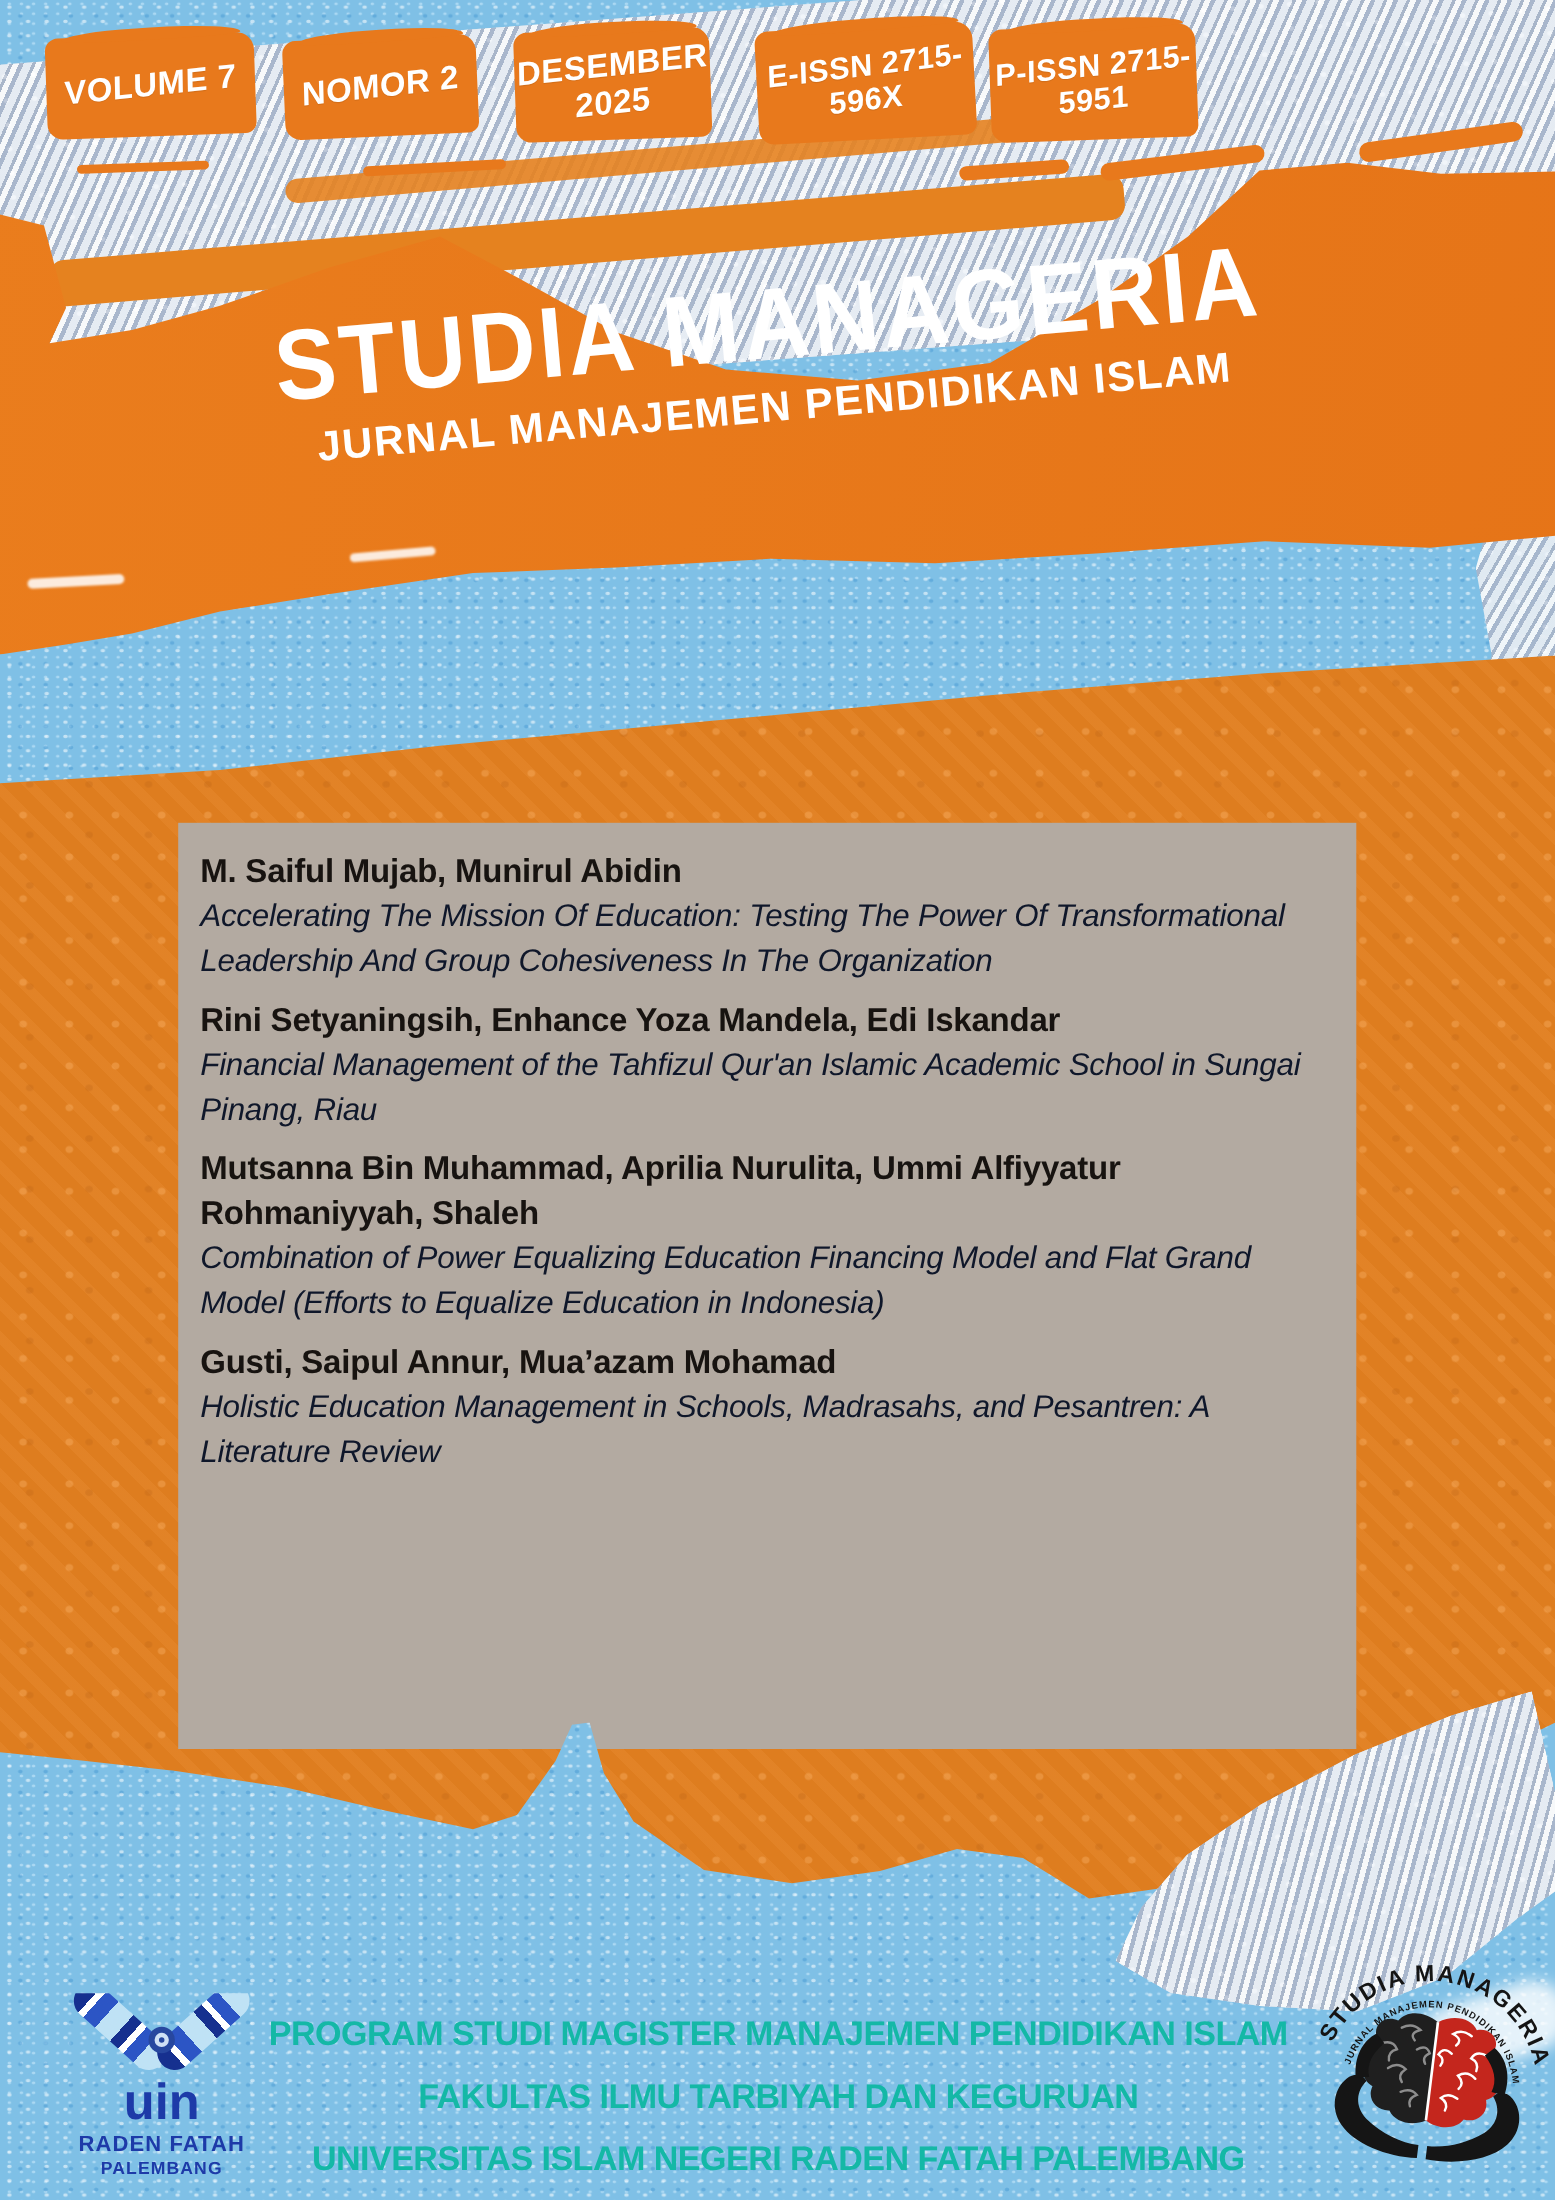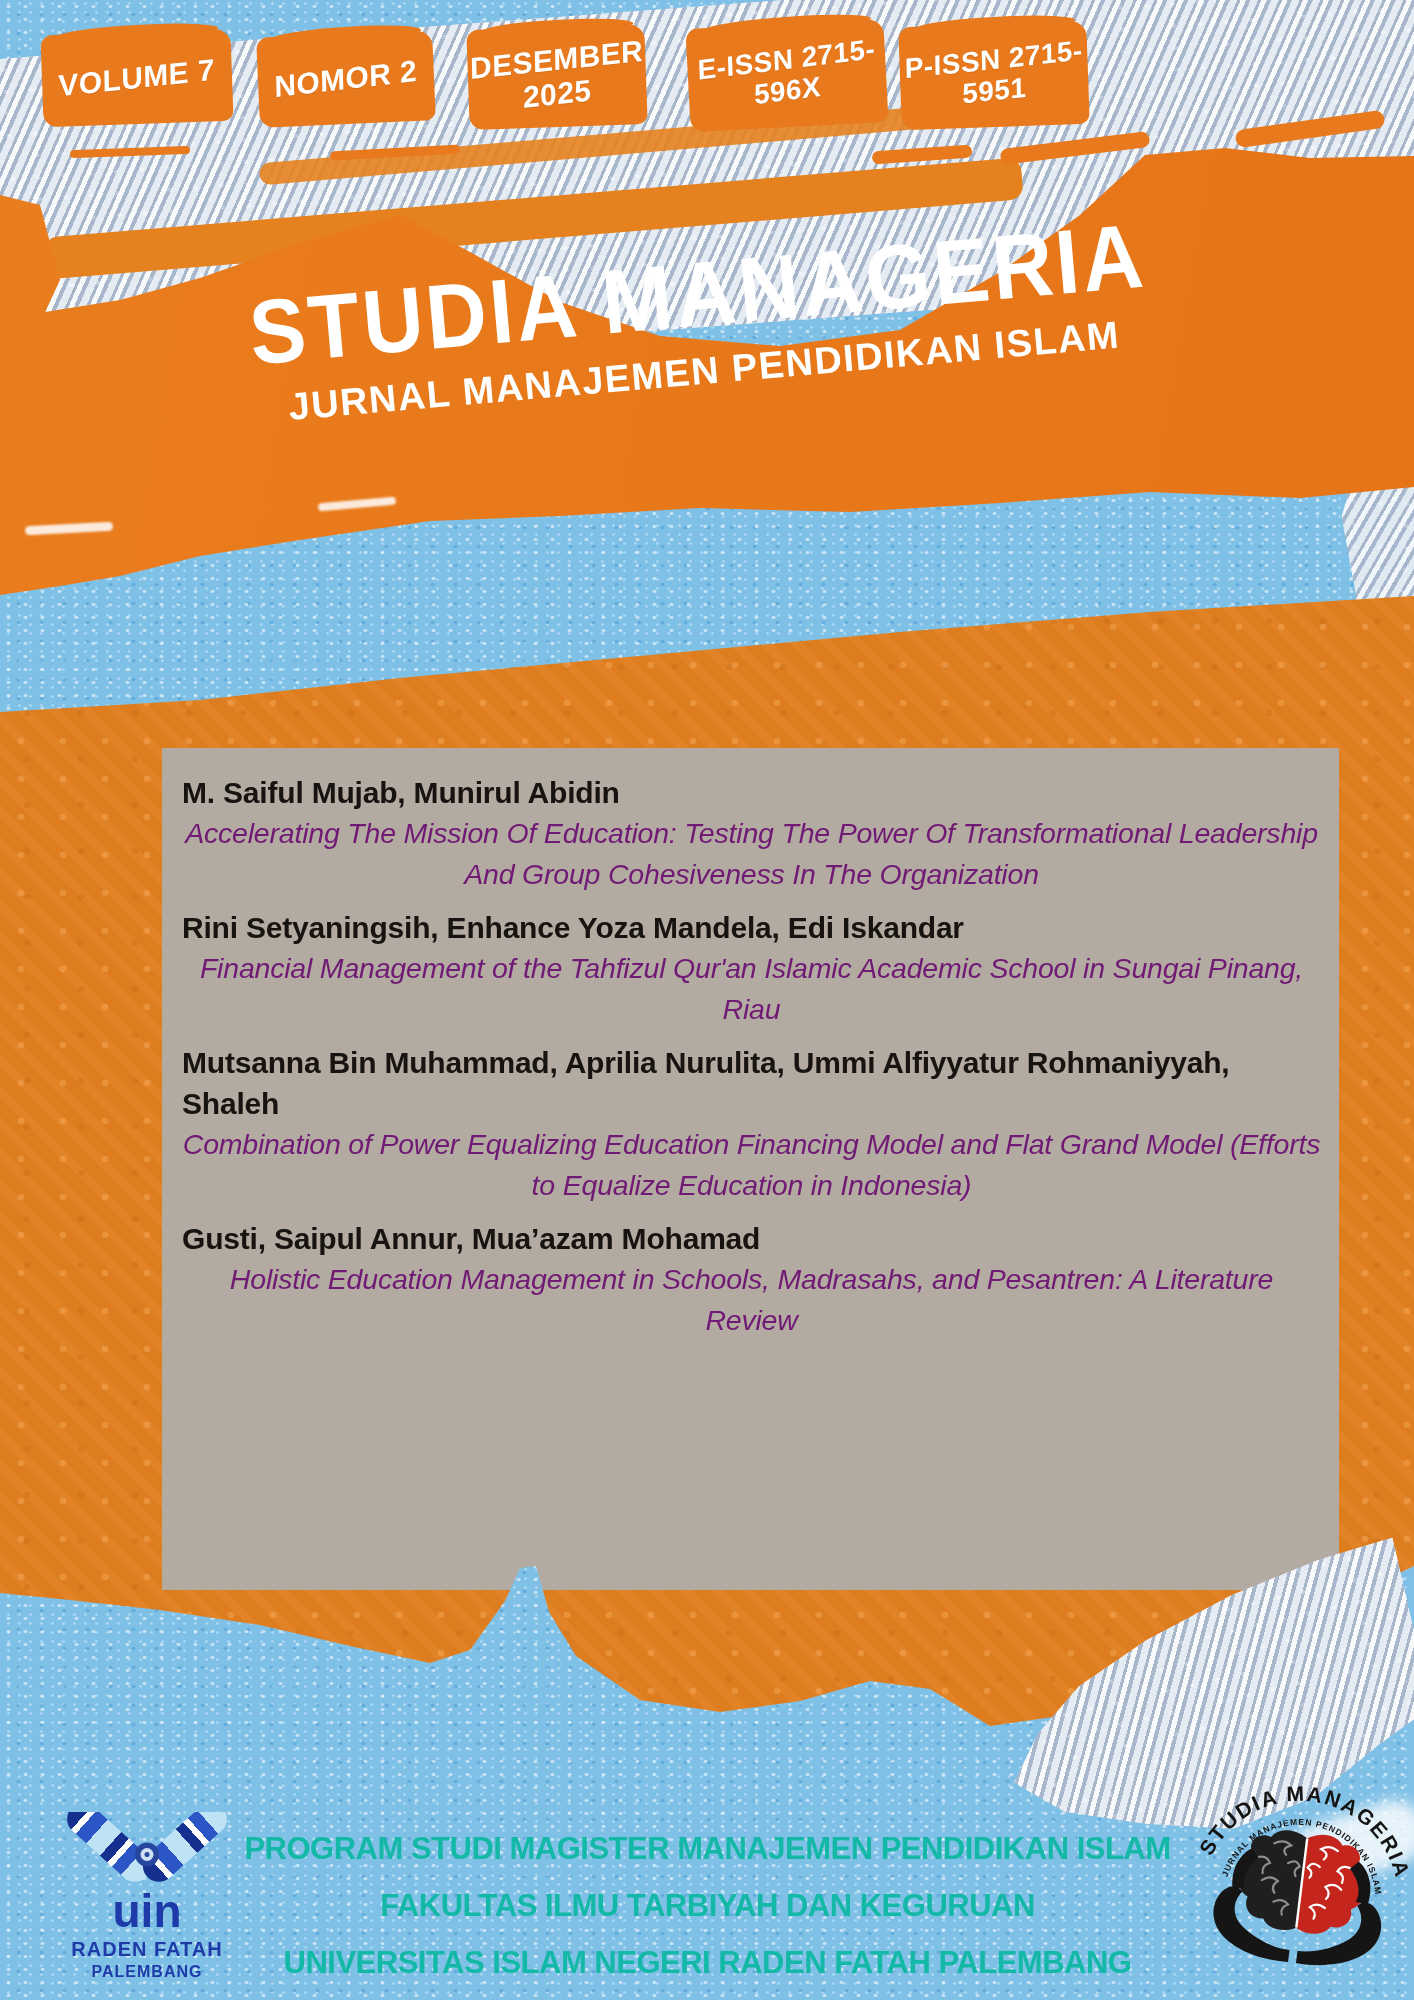--- a/index.html
+++ b/index.html
@@ -77,25 +77,25 @@
   .badge.b4{left:688px;top:24px;width:198px;height:103px;transform:rotate(-3deg);}
   .badge.b5{left:900px;top:24px;width:188px;height:103px;transform:rotate(-2deg);}
   .badge.b4 span,.badge.b5 span{font-size:28px;}
   
   .masthead{position:absolute;inset:auto;left:250px;top:252px;width:900px;transform:rotate(-5deg);
     text-align:center;color:#fff;}
   .m-title{font-size:84px;font-weight:800;letter-spacing:3px;white-space:nowrap;
     transform:scaleY(1.08);line-height:1;}
   .m-sub{font-size:38px;font-weight:700;letter-spacing:1.5px;margin-top:14px;white-space:nowrap;}
   
-  .panel{position:absolute;inset:auto;left:162px;top:748px;width:1177px;height:842px;
+  .panel{position:absolute;inset:auto;left:162px;top:748px;width:1071px;height:842px;
     background:#b3aaa1;box-sizing:border-box;padding:24px 18px 16px 20px;}
   .entry{margin-bottom:12px;}
   .authors{font-weight:700;font-size:30px;line-height:41px;color:#171310;letter-spacing:-.2px;}
-  .atitle{font-style:italic;font-size:28.5px;line-height:41px;color:#701a75;letter-spacing:-.2px;text-align:center;}
+  .atitle{font-style:italic;font-size:28.5px;line-height:41px;color:#0f172a;letter-spacing:-.2px;}
   
   .footer-lines{position:absolute;inset:auto;left:160px;top:1820px;width:1095px;text-align:center;color:#14b8a6;}
   .fline{font-weight:700;font-size:31px;line-height:57px;letter-spacing:-.5px;white-space:nowrap;}
   .uin-logo{position:absolute;inset:auto;left:52px;top:1812px;width:190px;height:185px;}
   .jm-logo{position:absolute;inset:auto;left:1182px;top:1776px;width:240px;height:210px;transform:rotate(7deg);}
 </style>
 </head>
 <body>
 
 <div class="page">

